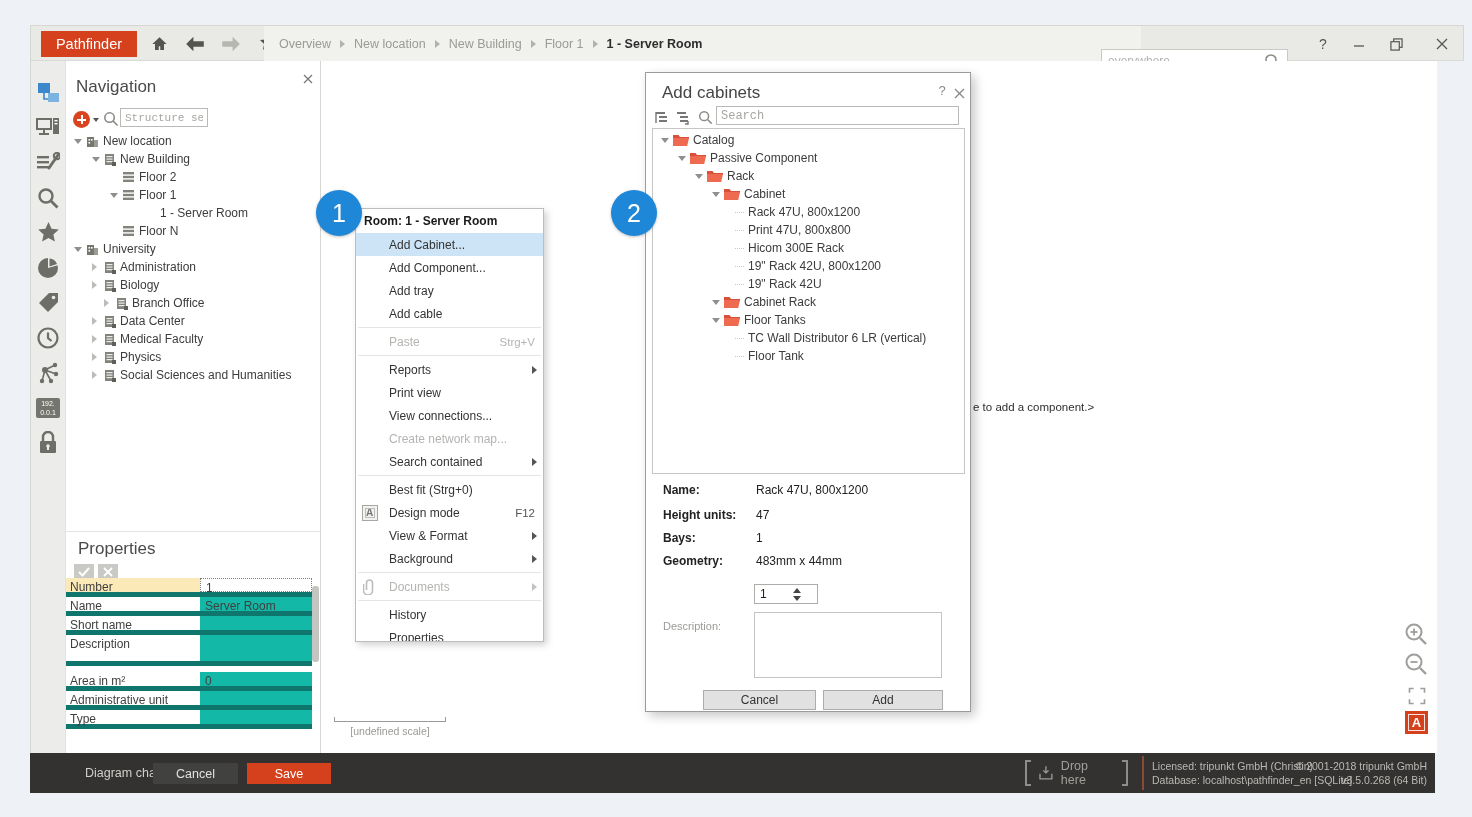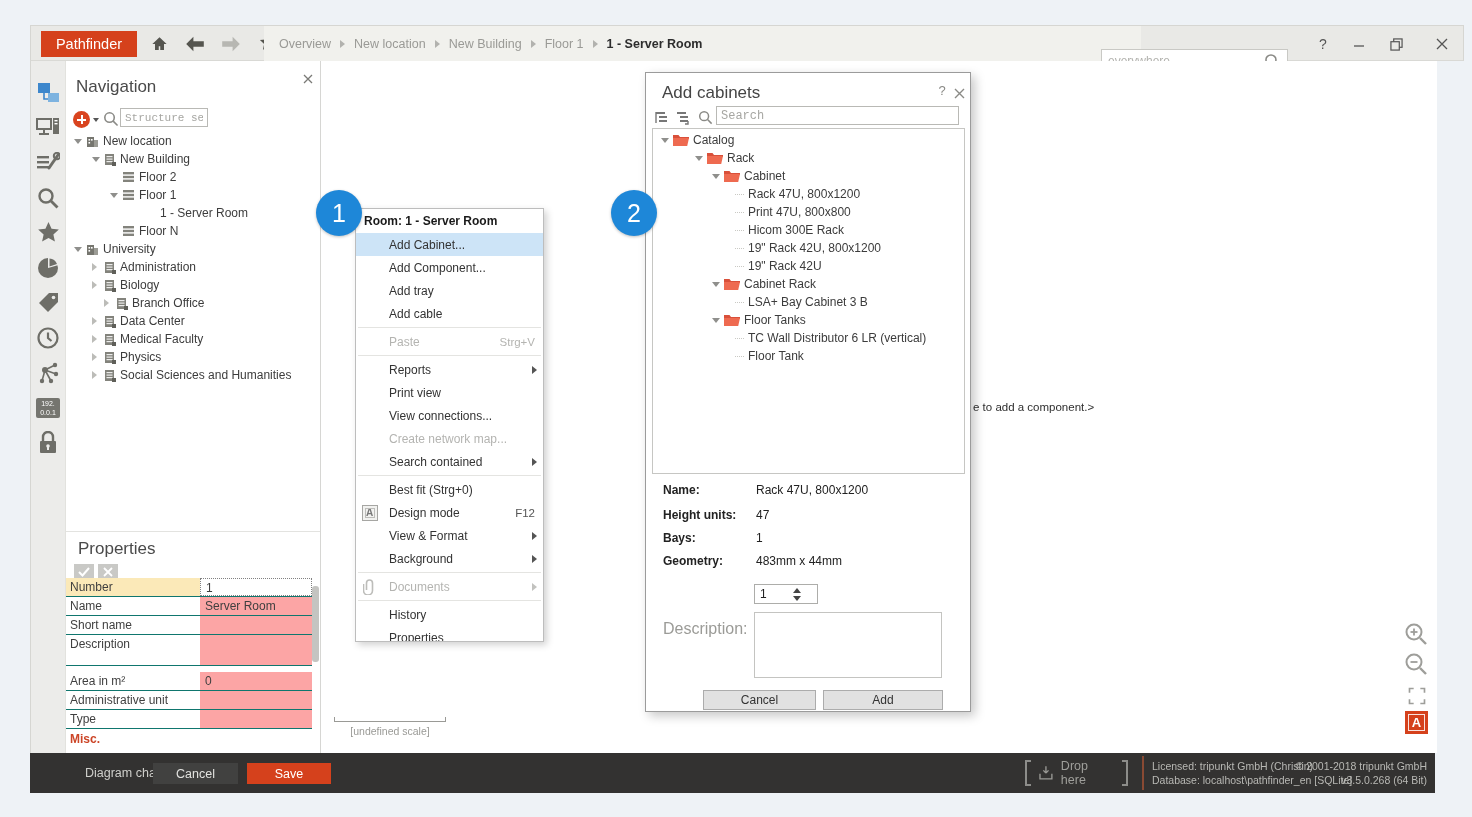--- a/index.html
+++ b/index.html
@@ -41,23 +41,23 @@
   .trow{position:relative;height:18px;display:flex;align-items:center;font-size:12px;color:#3c3c3c;white-space:nowrap}
   .exp-o{width:8px;height:5px;border-left:4px solid transparent;border-right:4px solid transparent;border-top:5px solid #8f8f8c;margin-right:4px;flex:none;width:0}
   .exp-c{width:0;height:0;border-top:4px solid transparent;border-bottom:4px solid transparent;border-left:5px solid #bcbcb8;margin-right:7px;flex:none}
   .exp-sp{width:12px;flex:none}
   .tic{margin-right:4px;flex:none}
   .dotg{width:9px;border-top:1px dotted #c9c9c4;margin-right:4px;flex:none}
   .selband{position:absolute;top:0;bottom:0;background:#fcf1cd;z-index:0}
   .trow>*{position:relative;z-index:1}
 
   
-  .pgrid-row{display:flex;border-bottom:1px solid #0f766e}
+  .pgrid-row{display:flex;border-bottom:5px solid #0f766e}
   .pg-label{width:134px;font-size:12px;color:#3f3f3f;padding:2px 4px;background:#fff}
-  .pg-value{width:112px;font-size:12px;color:#3f3f3f;padding:2px 5px;background:#fca5a5}
+  .pg-value{width:112px;font-size:12px;color:#3f3f3f;padding:2px 5px;background:#14b8a6}
   .ptool{width:20px;height:16px;background:#c9c9c6;display:flex;align-items:center;justify-content:center;margin-right:4px}
 
   
   .canvas{left:320px;top:61px;width:1117px;height:692px;background:#fff;border-left:1px solid #d6d6d3}
   .scalebar{border-bottom:1px solid #9a9a96;border-left:1px solid #9a9a96;border-right:1px solid #9a9a96;height:5px}
   .corner-tool{display:flex;align-items:center;justify-content:center}
 
   
   .cmenu{left:355px;top:208px;width:189px;height:434px;background:#fff;border:1px solid #bdbdbd;box-shadow:3px 3px 7px rgba(0,0,0,.18);overflow:hidden;font-size:12px}
   .cm-header{height:24px;display:flex;align-items:center;padding-left:8px;font-weight:bold;color:#1a1a1a}
@@ -452,21 +452,20 @@
         <div class="pg-value">0</div>
       </div>
       <div class="pgrid-row" style="height:19px">
         <div class="pg-label">Administrative unit</div>
         <div class="pg-value"></div>
       </div>
       <div class="pgrid-row" style="height:19px">
         <div class="pg-label">Type</div>
         <div class="pg-value"></div>
       </div>
-      <div style="height:20px;display:flex;align-items:center;padding-left:4px;font-size:12px;font-weight:bold;color:#cc4527">Misc.</div>
     </div>
     <div class="abs" style="left:246px;top:525px;width:7px;height:76px;background:#c4c4c1;border-radius:3px"></div>
   </div>
 
   <div class="abs canvas">
     <div class="abs" style="left:652px;top:340px;width:140px;overflow:hidden;white-space:nowrap;font-size:11.5px;color:#2f2f2f">e to add a component.&gt;</div>
     <div class="abs scalebar" style="left:13px;top:656px;width:112px"></div>
     <div class="abs" style="left:13px;top:664px;width:112px;text-align:center;font-size:10.5px;color:#9a9a96">[undefined scale]</div>
 
     <div class="abs corner-tool" style="left:1082px;top:560px;width:26px;height:26px">
@@ -598,20 +597,28 @@
     </div>
 
     <div class="abs treebox">
       <div class="trow" style="padding-left:8px">
         <span class="exp-o"></span>
         <svg class="tic" width="16" height="12" viewBox="0 0 16 12">
             <path d="M0 1h5.5l1.5 2H16v2H0z" fill="#d9503a"></path>
             <path d="M0 4h16l-1.8 8H0z" fill="#ee6a50"></path>
           </svg>
         <span>Catalog</span>
+      </div>
+      <div class="trow" style="padding-left:25px">
+        <span class="exp-o"></span>
+        <svg class="tic" width="16" height="12" viewBox="0 0 16 12">
+            <path d="M0 1h5.5l1.5 2H16v2H0z" fill="#d9503a"></path>
+            <path d="M0 4h16l-1.8 8H0z" fill="#ee6a50"></path>
+          </svg>
+        <span>Passive Component</span>
       </div>
       <div class="trow" style="padding-left:42px">
         <span class="exp-o"></span>
         <svg class="tic" width="16" height="12" viewBox="0 0 16 12">
             <path d="M0 1h5.5l1.5 2H16v2H0z" fill="#d9503a"></path>
             <path d="M0 4h16l-1.8 8H0z" fill="#ee6a50"></path>
           </svg>
         <span>Rack</span>
       </div>
       <div class="trow" style="padding-left:59px">
@@ -644,24 +651,20 @@
           <span>19" Rack 42U</span>
         </div>
       <div class="trow" style="padding-left:59px">
         <span class="exp-o"></span>
         <svg class="tic" width="16" height="12" viewBox="0 0 16 12">
             <path d="M0 1h5.5l1.5 2H16v2H0z" fill="#d9503a"></path>
             <path d="M0 4h16l-1.8 8H0z" fill="#ee6a50"></path>
           </svg>
         <span>Cabinet Rack</span>
       </div>
-      <div class="trow" style="padding-left:82px">
-          <span class="dotg"></span>
-          <span>LSA+ Bay Cabinet 3 B</span>
-        </div>
       <div class="trow" style="padding-left:59px">
         <span class="exp-o"></span>
         <svg class="tic" width="16" height="12" viewBox="0 0 16 12">
             <path d="M0 1h5.5l1.5 2H16v2H0z" fill="#d9503a"></path>
             <path d="M0 4h16l-1.8 8H0z" fill="#ee6a50"></path>
           </svg>
         <span>Floor Tanks</span>
       </div>
       <div class="trow" style="padding-left:82px">
           <span class="dotg"></span>
@@ -683,21 +686,21 @@
     <div class="abs dt-val" style="left:110px;top:481px">483mm x 44mm</div>
 
     <div class="abs spin">
       <input value="1" style="">
       <span class="spin-ar">
         <span class="spin-up"></span>
         <span class="spin-dn"></span>
       </span>
     </div>
 
-    <div class="abs" style="left:17px;top:547px;font-size:16px;color:#9b9b97">Description:</div>
+    <div class="abs" style="left:17px;top:547px;font-size:11px;color:#9b9b97">Description:</div>
     <textarea class="abs" style="left: 108px; top: 539px; width: 188px; height: 66px; border: 1px solid rgb(196, 196, 193); resize: none; outline: none; font-family: inherit;"></textarea>
 
     <div class="abs dlg-btn" style="left:57px;top:617px;width:113px">
         <span>Cancel</span>
       </div>
     <div class="abs dlg-btn" style="left:177px;top:617px;width:120px">
         <span>Add</span>
       </div>
   </div>
 

